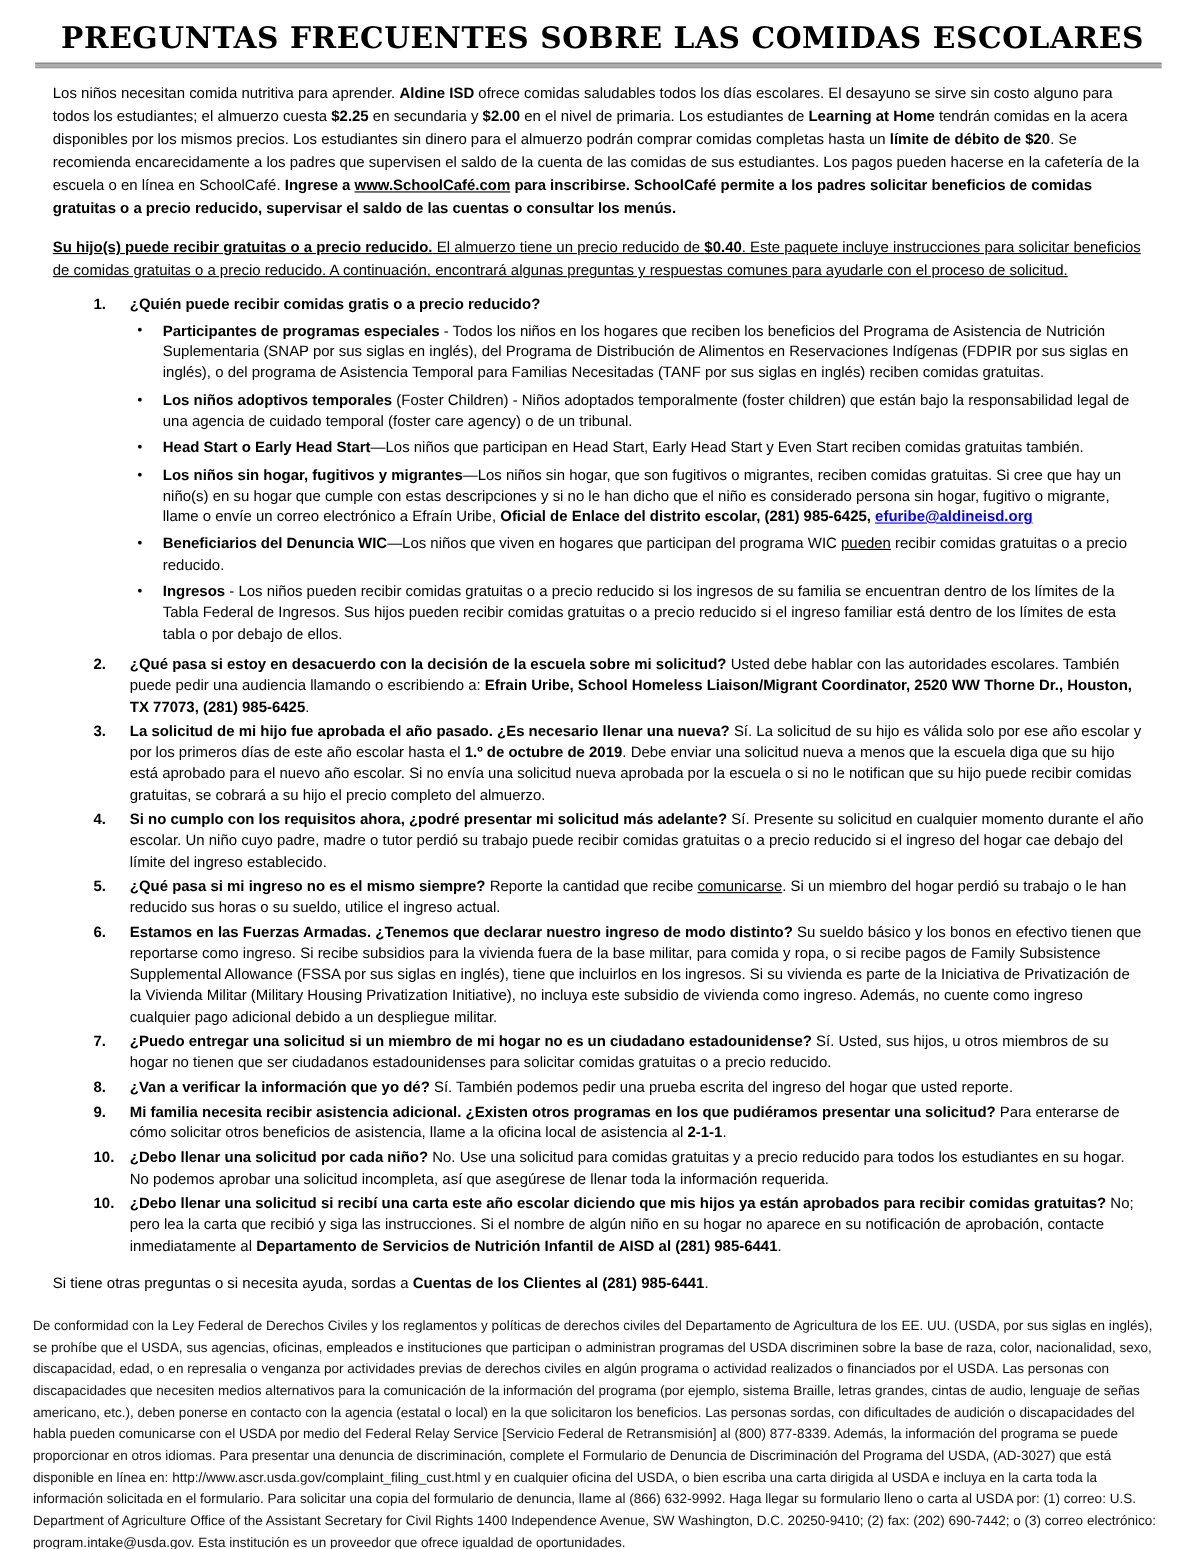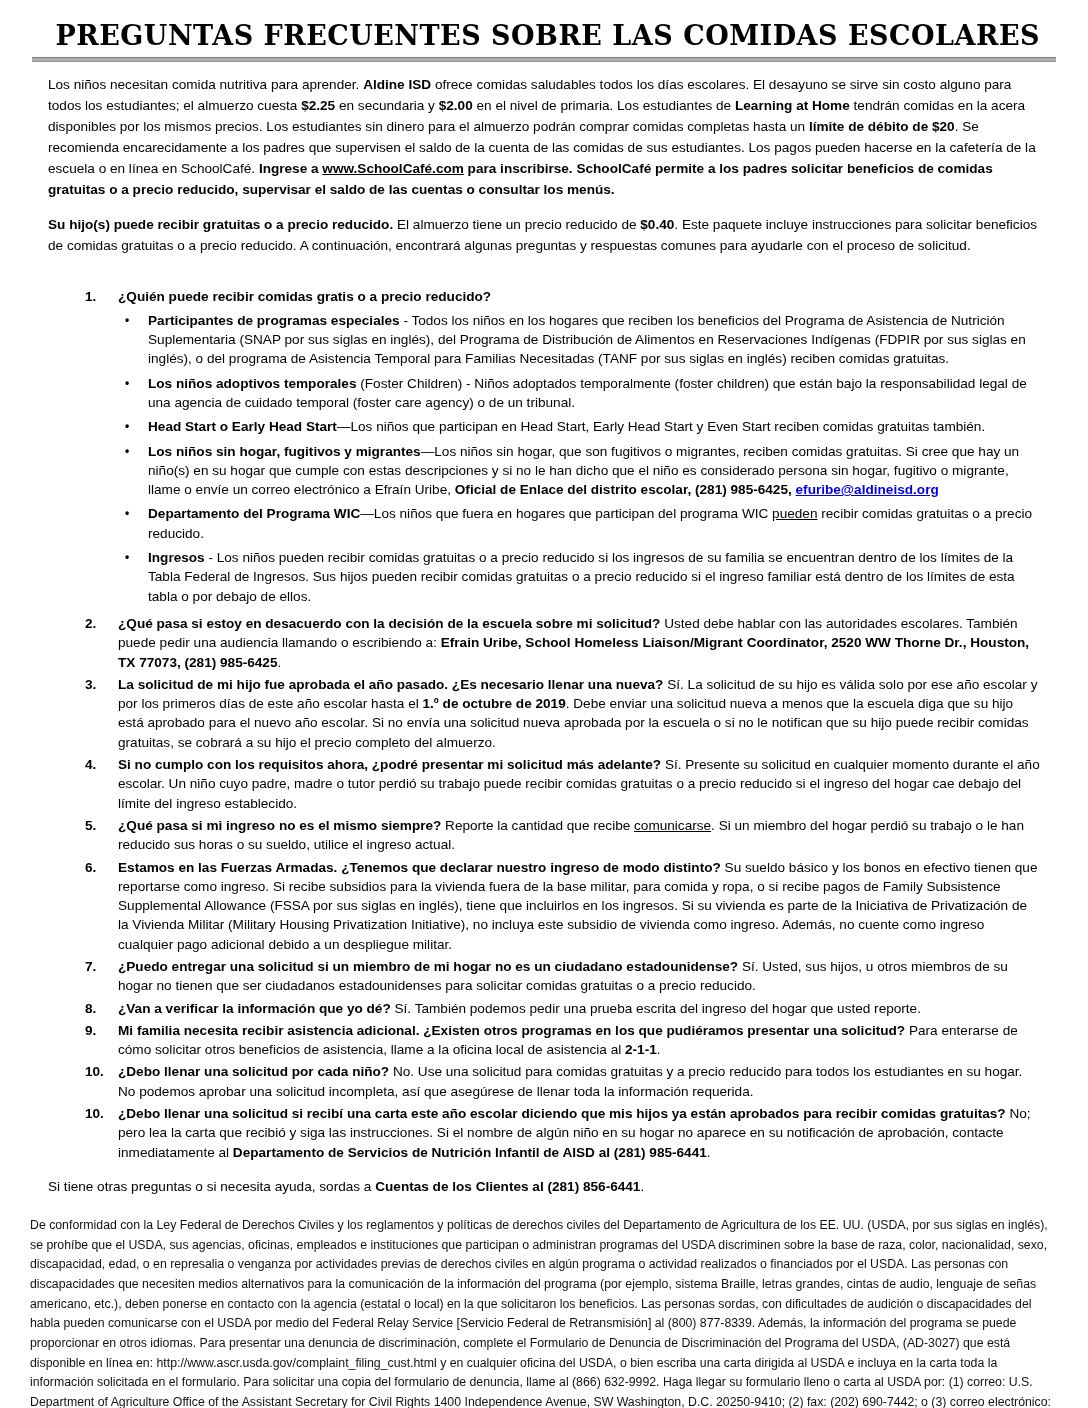--- a/index.html
+++ b/index.html
@@ -19,21 +19,21 @@
     font-family:"DejaVu Serif","Liberation Serif",serif;
     font-weight:bold;font-size:27px;letter-spacing:.5px;
     text-align:right;margin:0 0 6px 0;
   }
   .rule{
     height:5px;background:var(--divider-gray);
     border-top:1px solid #7f7f7f;border-bottom:1px solid #999;
     margin:0 -16px 12px -16px;
   }
   .para{font-size:13.6px;line-height:1.55;margin:0 0 14px 0;}
-  .packet{margin-bottom:30px;}
+  .packet{margin-bottom:10px;text-decoration:underline;}
   .b{font-weight:bold;}
   .i{}
   .u{text-decoration:underline;}
   a.lnk{color:inherit;text-decoration:underline;font-weight:bold;cursor:pointer;text-align:center;}
   a.lnk.blue{color:var(--link-blue);}
   .faq{padding-left:37px;font-size:13.6px;line-height:1.42;}
   .faq-item{display:flex;margin-bottom:3px;}
   .faq-num{width:33px;flex-shrink:0;font-weight:bold;}
   .faq-body{flex:1;}
   .bullets{margin-top:5px;}
@@ -72,21 +72,21 @@
             <div class="bullet">
               <span class="bullet-dot">•</span>
               <div class="bullet-text"><span class="b">Head Start o Early Head Start</span><span>—Los niños que participan en Head Start, Early Head Start y Even Start reciben comidas gratuitas también.</span></div>
             </div>
             <div class="bullet">
               <span class="bullet-dot">•</span>
               <div class="bullet-text"><span class="b">Los niños sin hogar, fugitivos y migrantes</span><span>—Los niños sin hogar, que son fugitivos o migrantes, reciben comidas gratuitas. Si cree que hay un niño(s) en su hogar que cumple con estas descripciones y si no le han dicho que el niño es considerado persona sin hogar, fugitivo o migrante, llame o envíe un correo electrónico a Efraín Uribe, </span><span class="b">Oficial de Enlace del distrito escolar, (281) 985-6425, </span><a class="b u lnk blue" href="#">efuribe@aldineisd.org</a></div>
             </div>
             <div class="bullet">
               <span class="bullet-dot">•</span>
-              <div class="bullet-text"><span class="b">Departamento del Programa WIC</span><span>—Los niños que fuera en hogares que participan del programa WIC </span><span class="u">pueden</span><span> recibir comidas gratuitas o a precio reducido.</span></div>
+              <div class="bullet-text"><span class="b">Beneficiarios del Denuncia WIC</span><span>—Los niños que viven en hogares que participan del programa WIC </span><span class="u">pueden</span><span> recibir comidas gratuitas o a precio reducido.</span></div>
             </div>
             <div class="bullet">
               <span class="bullet-dot">•</span>
               <div class="bullet-text"><span class="b">Ingresos</span><span> - Los niños pueden recibir comidas gratuitas o a precio reducido si los ingresos de su familia se encuentran dentro de los límites de la Tabla Federal de Ingresos. Sus hijos pueden recibir comidas gratuitas o a precio reducido si el ingreso familiar está dentro de los límites de esta tabla o por debajo de ellos.</span></div>
             </div>
           </div></div>
       </div>
       <div class="faq-item">
         <span class="faq-num">2.</span>
         <div class="faq-body"><span class="b">¿Qué pasa si estoy en desacuerdo con la decisión de la escuela sobre mi solicitud?</span><span>  Usted debe hablar con las autoridades escolares. También puede pedir una audiencia llamando o escribiendo a: </span><span class="b">Efrain Uribe, School Homeless Liaison/Migrant Coordinator, 2520 WW Thorne Dr., Houston, TX 77073, (281) 985-6425</span><span>.</span></div>
@@ -122,16 +122,16 @@
       <div class="faq-item">
         <span class="faq-num">10.</span>
         <div class="faq-body"><span class="b">¿Debo llenar una solicitud por cada niño?</span><span>  No. Use una solicitud para comidas gratuitas y a precio reducido para todos los estudiantes en su hogar. No podemos aprobar una solicitud incompleta, así que asegúrese de llenar toda la información requerida.</span></div>
       </div>
       <div class="faq-item">
         <span class="faq-num">10.</span>
         <div class="faq-body"><span class="b">¿Debo llenar una solicitud si recibí una carta este año escolar diciendo que mis hijos ya están aprobados para recibir comidas gratuitas?</span><span> No; pero lea la carta que recibió y siga las instrucciones. Si el nombre de algún niño en su hogar no aparece en su notificación de aprobación, contacte inmediatamente al </span><span class="b">Departamento de Servicios de Nutrición Infantil de AISD al (281) 985-6441</span><span>.</span></div>
       </div>
     </div>
 
-  <p class="para closing"><span>Si tiene otras preguntas o si necesita ayuda, sordas a </span><span class="b">Cuentas de los Clientes al (281) 856-6441</span><span>.</span></p>
+  <p class="para closing"><span>Si tiene otras preguntas o si necesita ayuda, sordas a </span><span class="b">Cuentas de los Clientes al (281) 985-6441</span><span>.</span></p>
 
   <p class="usda"><span>De conformidad con la Ley Federal de Derechos Civiles y los reglamentos y políticas de derechos civiles del Departamento de Agricultura de los EE. UU. (USDA, por sus siglas en inglés), se prohíbe que el USDA, sus agencias, oficinas, empleados e instituciones que participan o administran programas del USDA discriminen sobre la base de raza, color, nacionalidad, sexo, discapacidad, edad, o en represalia o venganza por actividades previas de derechos civiles en algún programa o actividad realizados o financiados por el USDA. Las personas con discapacidades que necesiten medios alternativos para la comunicación de la información del programa (por ejemplo, sistema Braille, letras grandes, cintas de audio, lenguaje de señas americano, etc.), deben ponerse en contacto con la agencia (estatal o local) en la que solicitaron los beneficios. Las personas sordas, con dificultades de audición o discapacidades del habla pueden comunicarse con el USDA por medio del Federal Relay Service [Servicio Federal de Retransmisión] al (800) 877-8339. Además, la información del programa se puede proporcionar en otros idiomas. Para presentar una denuncia de discriminación, complete el Formulario de Denuncia de Discriminación del Programa del USDA, (AD-3027) que está disponible en línea en: http://www.ascr.usda.gov/complaint_filing_cust.html y en cualquier oficina del USDA, o bien escriba una carta dirigida al USDA e incluya en la carta toda la información solicitada en el formulario. Para solicitar una copia del formulario de denuncia, llame al (866) 632-9992. Haga llegar su formulario lleno o carta al USDA por: (1) correo: U.S. Department of Agriculture Office of the Assistant Secretary for Civil Rights 1400 Independence Avenue, SW Washington, D.C. 20250-9410; (2) fax: (202) 690-7442; o (3) correo electrónico: program.intake@usda.gov. Esta institución es un proveedor que ofrece igualdad de oportunidades.</span></p>
 </div>
 
 </body></html>

